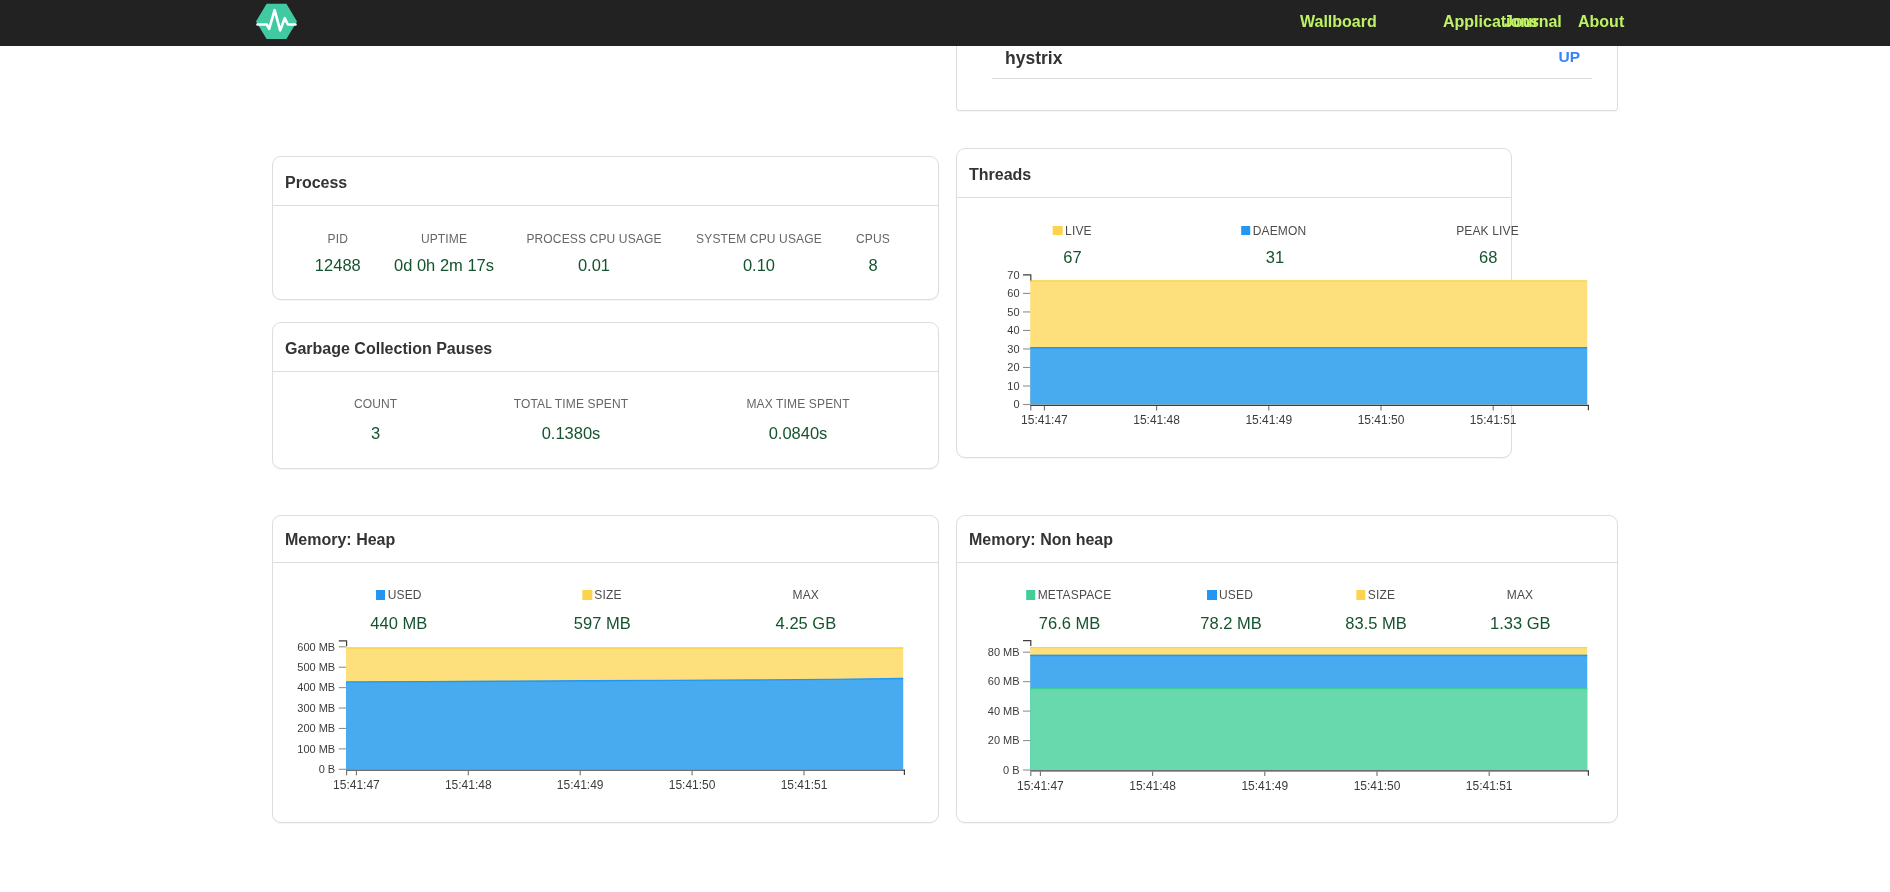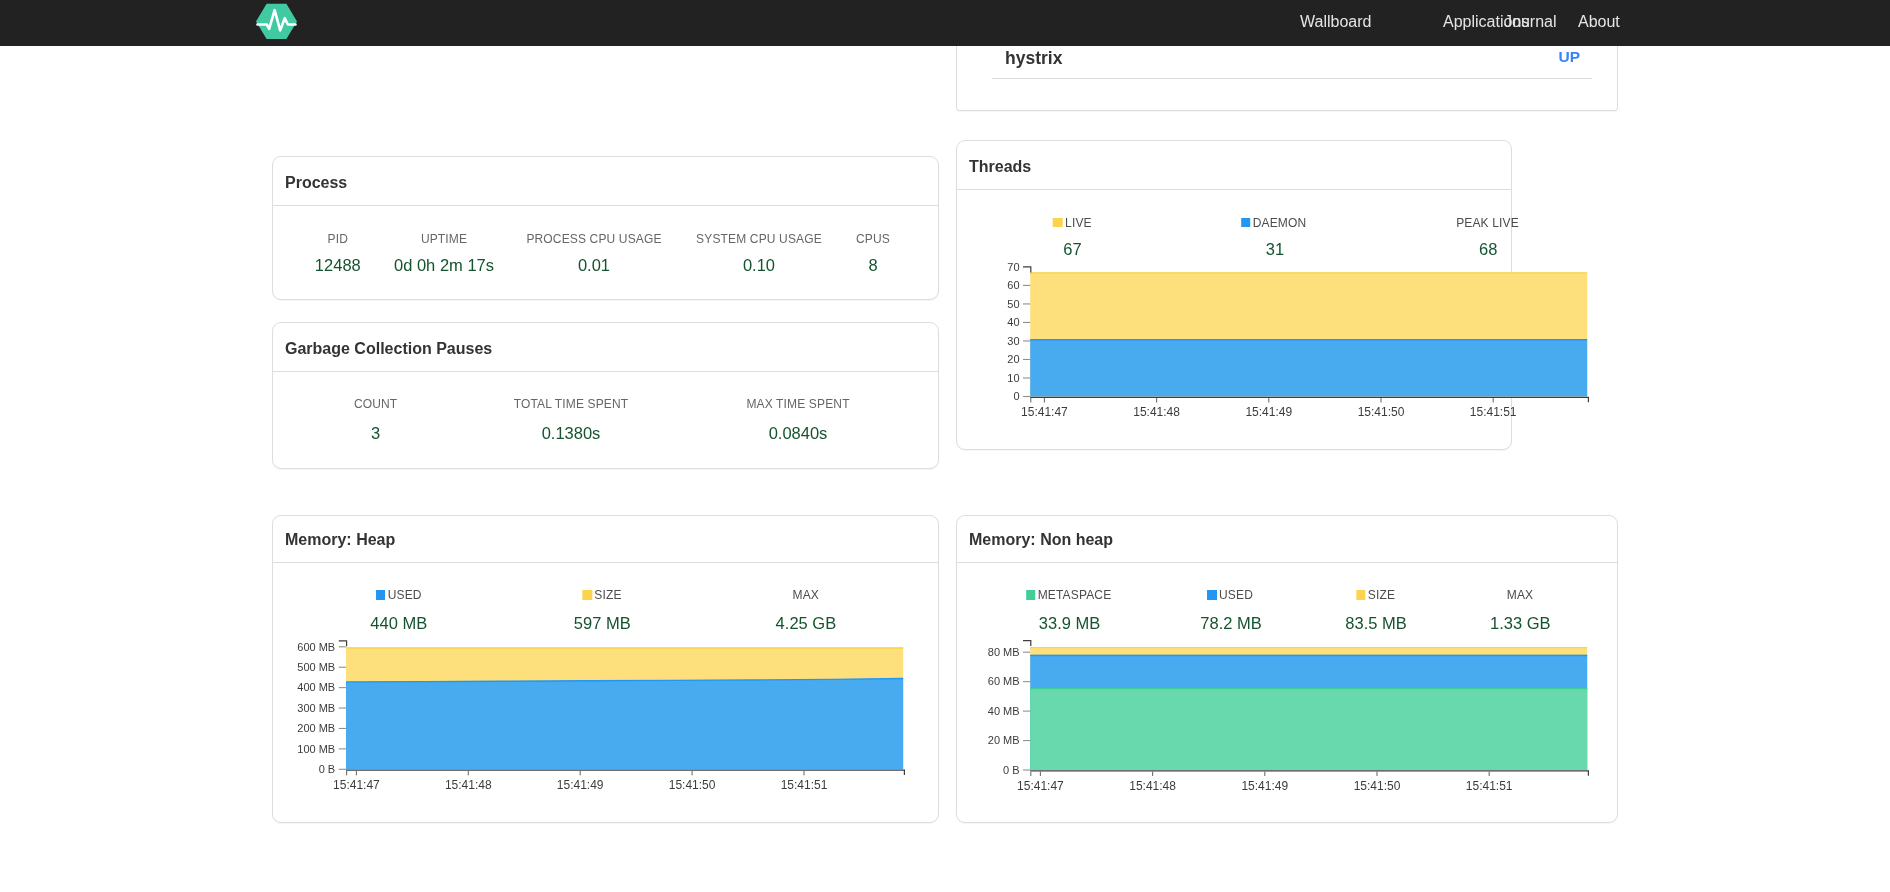--- a/index.html
+++ b/index.html
@@ -1,19 +1,19 @@
 <!DOCTYPE html>
 <html><head><meta charset="utf-8"><title>Spring Boot Admin</title>
 <style>
 * { margin:0; padding:0; box-sizing:border-box; }
 html,body { width:1890px; height:892px; background:#fff; font-family:"Liberation Sans", sans-serif; overflow:hidden; position:relative; }
 .abs { position:absolute; }
 .navbar { position:absolute; left:0; top:0; width:1890px; height:46px; background:#222; z-index:50; }
 .brand { position:absolute; left:303px; top:0; height:46px; line-height:45px; color:#fff; font-size:24px; font-weight:bold; letter-spacing:0.4px; }
-.nlink { position:absolute; top:0; height:46px; line-height:44px; color:#e5e5e5; font-size:16px; }
+.nlink { position:absolute; top:0; height:46px; line-height:44px; color:#bef264; font-size:16px;font-weight:bold; }
 .panel { position:absolute; background:#fff; border:1px solid #ddd; border-radius:9px; box-shadow:0 1px 1px rgba(0,0,0,.04); }
 .ptitle { position:absolute; font-size:16px; font-weight:bold; color:#333; }
 .psep { position:absolute; left:0; width:100%; border-top:1px solid #ddd; }
 .hlab { position:absolute; transform:translate(-50%,-50%); font-size:12px; color:#666; letter-spacing:0.15px; white-space:nowrap; }
 .hlab.lg { color:#4c4c4c; }
 .hval { position:absolute; transform:translate(-50%,-50%); font-size:16.5px; color:#14532d; white-space:nowrap; }
 .sq { display:inline-block; width:9.5px; height:9.5px; margin-right:2.5px; position:relative; top:0.5px; }
 .cl { font-size:12px; fill:#3c3c3c; font-family:"Liberation Sans",sans-serif; }
 .cly { font-size:11px; fill:#3c3c3c; font-family:"Liberation Sans",sans-serif; }
 .hyx { position:absolute; font-weight:bold; font-size:16px; color:#333; }
@@ -53,21 +53,21 @@
 <div class="panel" style="left:272px;top:321.5px;width:667px;height:147.5px">
 <div class="ptitle" style="left:12px;top:17px">Garbage Collection Pauses</div>
 <div class="psep" style="top:48.2px"></div>
 <div class="hlab" style="left:102.6px;top:81.1px">COUNT</div>
 <div class="hlab" style="left:298px;top:81.1px">TOTAL TIME SPENT</div>
 <div class="hlab" style="left:525px;top:81.1px">MAX TIME SPENT</div>
 <div class="hval" style="left:102.6px;top:110.1px">3</div>
 <div class="hval" style="left:298px;top:110.1px">0.1380s</div>
 <div class="hval" style="left:525px;top:110.1px">0.0840s</div>
 </div>
-<div class="panel" style="left:956px;top:140px;width:556px;height:310px">
+<div class="panel" style="left:956px;top:148px;width:556px;height:310px">
 <div class="ptitle" style="left:12px;top:17px">Threads</div>
 <div class="psep" style="top:47.8px"></div>
 <div class="hlab lg" style="left:115.4px;top:81.7px"><span class="sq" style="background:#fbd34c"></span>LIVE</div>
 <div class="hlab lg" style="left:316.5px;top:81.7px"><span class="sq" style="background:#2196f3"></span>DAEMON</div>
 <div class="hlab lg" style="left:530.5px;top:81.7px">PEAK LIVE</div>
 <div class="hval" style="left:115.4px;top:108.3px">67</div>
 <div class="hval" style="left:317.9px;top:108.3px">31</div>
 <div class="hval" style="left:531.2px;top:108.3px">68</div>
 <svg style="position:absolute;left:0px;top:120px" width="659" height="185" viewBox="0 0 659 185">
 <rect x="73.2" y="11.46" width="557" height="124.04" fill="#fde07b"></rect>
@@ -149,21 +149,21 @@
 <text x="531" y="157.8" text-anchor="middle" class="cl">15:41:51</text>
 </svg>
 </div>
 <div class="panel" style="left:956px;top:515px;width:662px;height:307.8px">
 <div class="ptitle" style="left:12px;top:15px">Memory: Non heap</div>
 <div class="psep" style="top:46.3px"></div>
 <div class="hlab lg" style="left:111.5px;top:79.3px"><span class="sq" style="background:#3ecf96"></span>METASPACE</div>
 <div class="hlab lg" style="left:273px;top:79.3px"><span class="sq" style="background:#2196f3"></span>USED</div>
 <div class="hlab lg" style="left:418.5px;top:79.3px"><span class="sq" style="background:#fbd34c"></span>SIZE</div>
 <div class="hlab lg" style="left:563px;top:79.3px">MAX</div>
-<div class="hval" style="left:112.5px;top:107.2px">33.9 MB</div>
+<div class="hval" style="left:112.5px;top:107.2px">76.6 MB</div>
 <div class="hval" style="left:274px;top:107.2px">78.2 MB</div>
 <div class="hval" style="left:419px;top:107.2px">83.5 MB</div>
 <div class="hval" style="left:563.3px;top:107.2px">1.33 GB</div>
 <svg style="position:absolute;left:0px;top:115px" width="659" height="190" viewBox="0 0 659 190">
 <rect x="73.2" y="16.05" width="557" height="122.95" fill="#fde07b"></rect>
 <line x1="73.2" y1="16.65" x2="630.2" y2="16.65" stroke="#fbd34c" stroke-width="1.4"></line>
 <rect x="73.2" y="23.85" width="557" height="115.15" fill="#48abf0"></rect>
 <line x1="73.2" y1="24.45" x2="630.2" y2="24.45" stroke="#2196f3" stroke-width="1.4"></line>
 <rect x="73.2" y="56.98" width="557" height="82.02" fill="#68d9ad"></rect>
 <line x1="73.2" y1="57.58" x2="630.2" y2="57.58" stroke="#3ecf96" stroke-width="1.4"></line>

